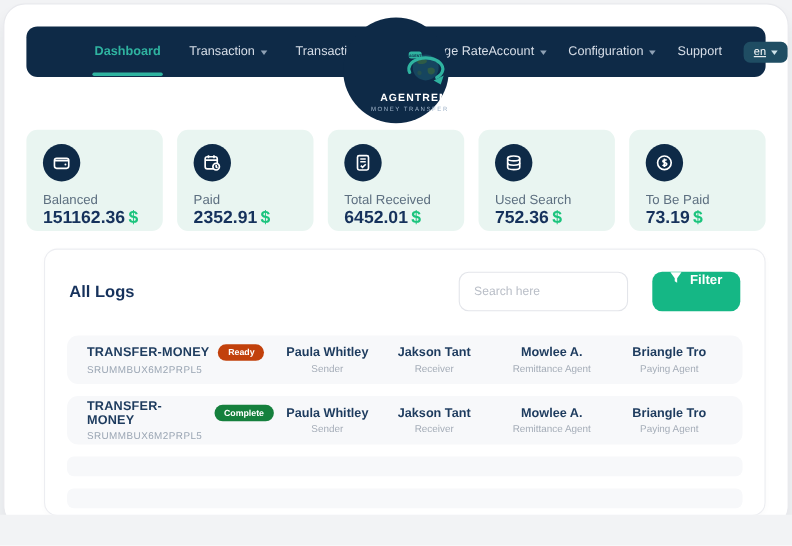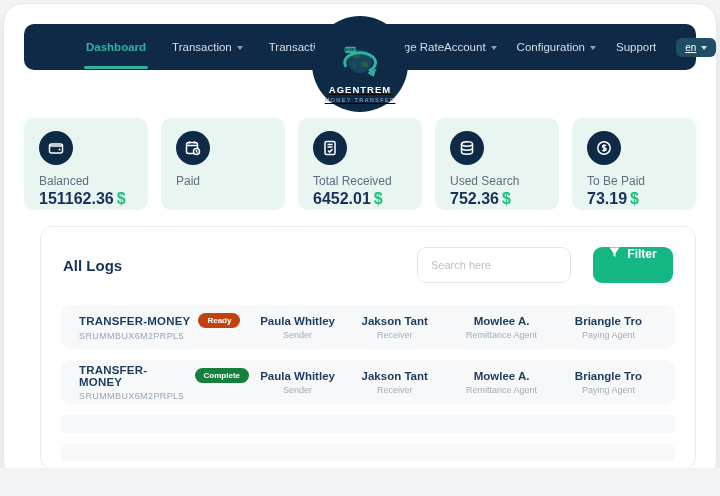--- a/index.html
+++ b/index.html
@@ -21,22 +21,22 @@
   .caret { width:0; height:0; border-left:3.5px solid transparent; border-right:3.5px solid transparent;
            border-top:4px solid #8fa1b5; margin-top:2px; }
   .nav-right { margin-left:auto; display:flex; align-items:center; gap:20px; }
   .lang-pill { background:#1f4d63; color:#fff; font-size:10px; padding:4px 9px; border-radius:6px;
                display:flex; gap:5px; align-items:center; cursor:pointer;text-decoration:underline; }
   .lang-pill .caret { border-top-color:#cfe3ea; }
 
   
   .logo-notch { position:absolute; left:50%; top:12px; transform:translateX(-50%);
                 width:96px; height:96px; background:#0E2A47; border-radius:50%; z-index:3;
-                display:flex; flex-direction:column; align-items:center; justify-content:flex-end;
-                padding-bottom:9px;text-decoration:underline; }
+                display:flex; flex-direction:column; align-items:flex-end; justify-content:flex-end;
+                padding-bottom:9px; }
   .logo-title { color:#ffffff; font-weight:bold; font-size:9.5px; letter-spacing:1px; }
   .logo-sub { color:#9fb3c8; font-size:5.5px; letter-spacing:1.4px; margin-top:2px; }
 
   
   .stats { position:absolute; left:20px; right:20px; top:114px; display:flex; gap:13px; }
   .card { flex:1; height:92px; background:#E9F5F1; border-radius:10px; padding:13px 15px; }
   .card-icon { width:34px; height:34px; border-radius:50%; background:#0E2A47;
                display:flex; align-items:center; justify-content:center; }
   .card-label { margin-top:9px; font-size:12px; color:#5d6f80; white-space:nowrap; }
   .card-value { margin-top:2px; font-size:16px; font-weight:bold; color:#16325C; white-space:nowrap; }
@@ -144,20 +144,21 @@
       <div class="card">
         <div class="card-icon">
           <svg width="16" height="16" viewBox="0 0 16 16" fill="none" stroke="#fff" stroke-width="1.5">
             <rect x="1.5" y="2.5" width="11" height="11" rx="2"></rect>
             <path d="M1.5 5.5 h11 M4.5 1.2 v2.6 M9.5 1.2 v2.6"></path>
             <circle cx="11.5" cy="11.5" r="3" fill="#0E2A47"></circle>
             <path d="M11.5 10 v1.7 l1.2 .8"></path>
           </svg>
         </div>
         <div class="card-label">Paid</div>
+        <div class="card-value"><span>2352.91</span><span class="card-currency">$</span></div>
       </div>
 
       <div class="card">
         <div class="card-icon">
           <svg width="16" height="16" viewBox="0 0 16 16" fill="none" stroke="#fff" stroke-width="1.5">
             <rect x="3" y="1.5" width="10" height="13" rx="1.5"></rect>
             <path d="M5.5 4.5 h5 M5.5 7 h5"></path>
             <path d="M6 10.5 l1.6 1.6 L10.5 9.3"></path>
           </svg>
         </div>

